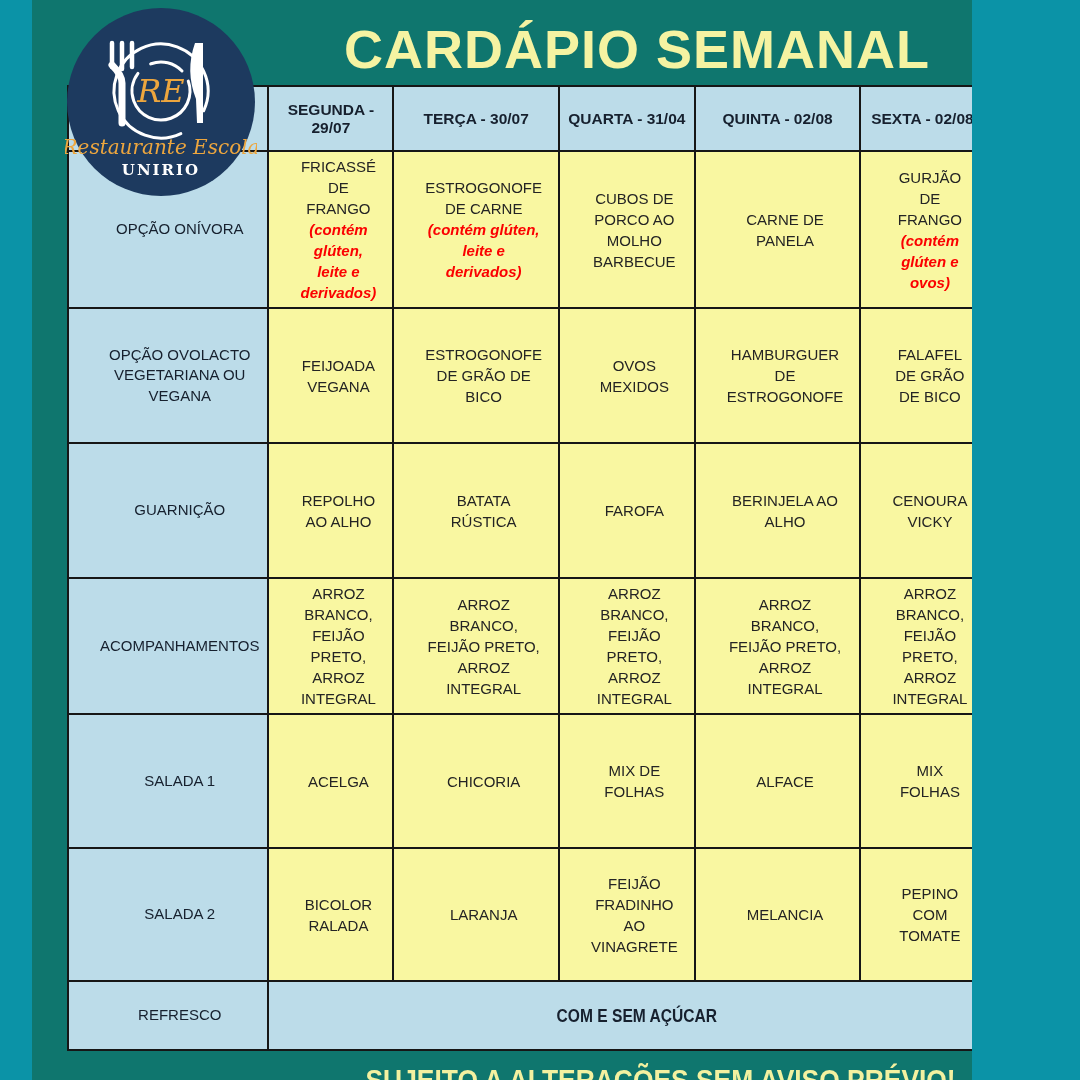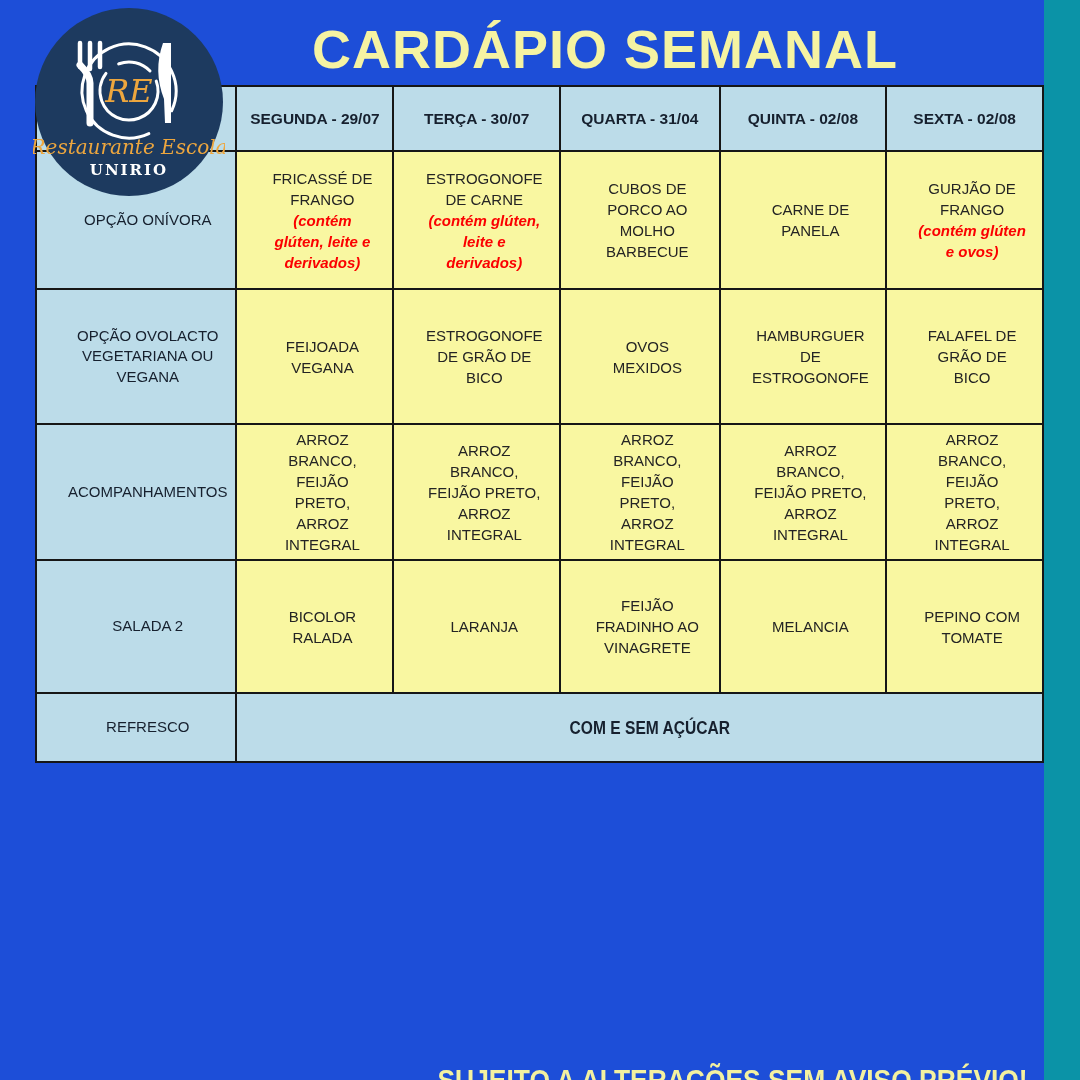--- a/index.html
+++ b/index.html
@@ -1,19 +1,20 @@
 <!DOCTYPE html>
 <html><head>
 <meta charset="utf-8">
 <style>
   html,body{margin:0;padding:0;background:#0b93a7;}
   .canvas{
-    position:relative;width:1044px;height:1080px;overflow:hidden;
-    background:#1d4ed8;
+    position:relative;width:940px;height:1080px;overflow:hidden;
+    background:#0f766e;
     font-family:"Liberation Sans",sans-serif;
+    margin-left:32px;
   }
   
   .title{
     position:absolute;left:205px;top:18px;width:800px;
     text-align:center;font-size:54px;font-weight:bold;letter-spacing:1px;
     color:#f5f3a2;
   }
   
   table.menu{
     position:absolute;left:35px;top:85px;
@@ -130,40 +131,76 @@
         <div class="dish">OVOS MEXIDOS</div>
       </td>
       <td class="cell">
         <div class="dish">HAMBURGUER DE ESTROGONOFE</div>
       </td>
       <td class="cell">
         <div class="dish">FALAFEL DE GRÃO DE BICO</div>
       </td>
     </tr>
 
+    <tr class="r3">
+      <th class="lbl">GUARNIÇÃO</th>
+      <td class="cell">
+        <div class="dish">REPOLHO AO ALHO</div>
+      </td>
+      <td class="cell">
+        <div class="dish">BATATA RÚSTICA</div>
+      </td>
+      <td class="cell">
+        <div class="dish">FAROFA</div>
+      </td>
+      <td class="cell">
+        <div class="dish">BERINJELA AO ALHO</div>
+      </td>
+      <td class="cell">
+        <div class="dish">CENOURA VICKY</div>
+      </td>
+    </tr>
 
     <tr class="r4">
       <th class="lbl">ACOMPANHAMENTOS</th>
       <td class="cell">
         <div class="dish">ARROZ BRANCO, FEIJÃO PRETO, ARROZ INTEGRAL</div>
       </td>
       <td class="cell">
         <div class="dish">ARROZ BRANCO, FEIJÃO PRETO, ARROZ INTEGRAL</div>
       </td>
       <td class="cell">
         <div class="dish">ARROZ BRANCO, FEIJÃO PRETO, ARROZ INTEGRAL</div>
       </td>
       <td class="cell">
         <div class="dish">ARROZ BRANCO, FEIJÃO PRETO, ARROZ INTEGRAL</div>
       </td>
       <td class="cell">
         <div class="dish">ARROZ BRANCO, FEIJÃO PRETO, ARROZ INTEGRAL</div>
       </td>
     </tr>
 
+    <tr class="r5">
+      <th class="lbl">SALADA 1</th>
+      <td class="cell">
+        <div class="dish">ACELGA</div>
+      </td>
+      <td class="cell">
+        <div class="dish">CHICORIA</div>
+      </td>
+      <td class="cell">
+        <div class="dish">MIX DE FOLHAS</div>
+      </td>
+      <td class="cell">
+        <div class="dish">ALFACE</div>
+      </td>
+      <td class="cell">
+        <div class="dish">MIX FOLHAS</div>
+      </td>
+    </tr>
 
     <tr class="r6">
       <th class="lbl">SALADA 2</th>
       <td class="cell">
         <div class="dish">BICOLOR RALADA</div>
       </td>
       <td class="cell">
         <div class="dish">LARANJA</div>
       </td>
       <td class="cell">

